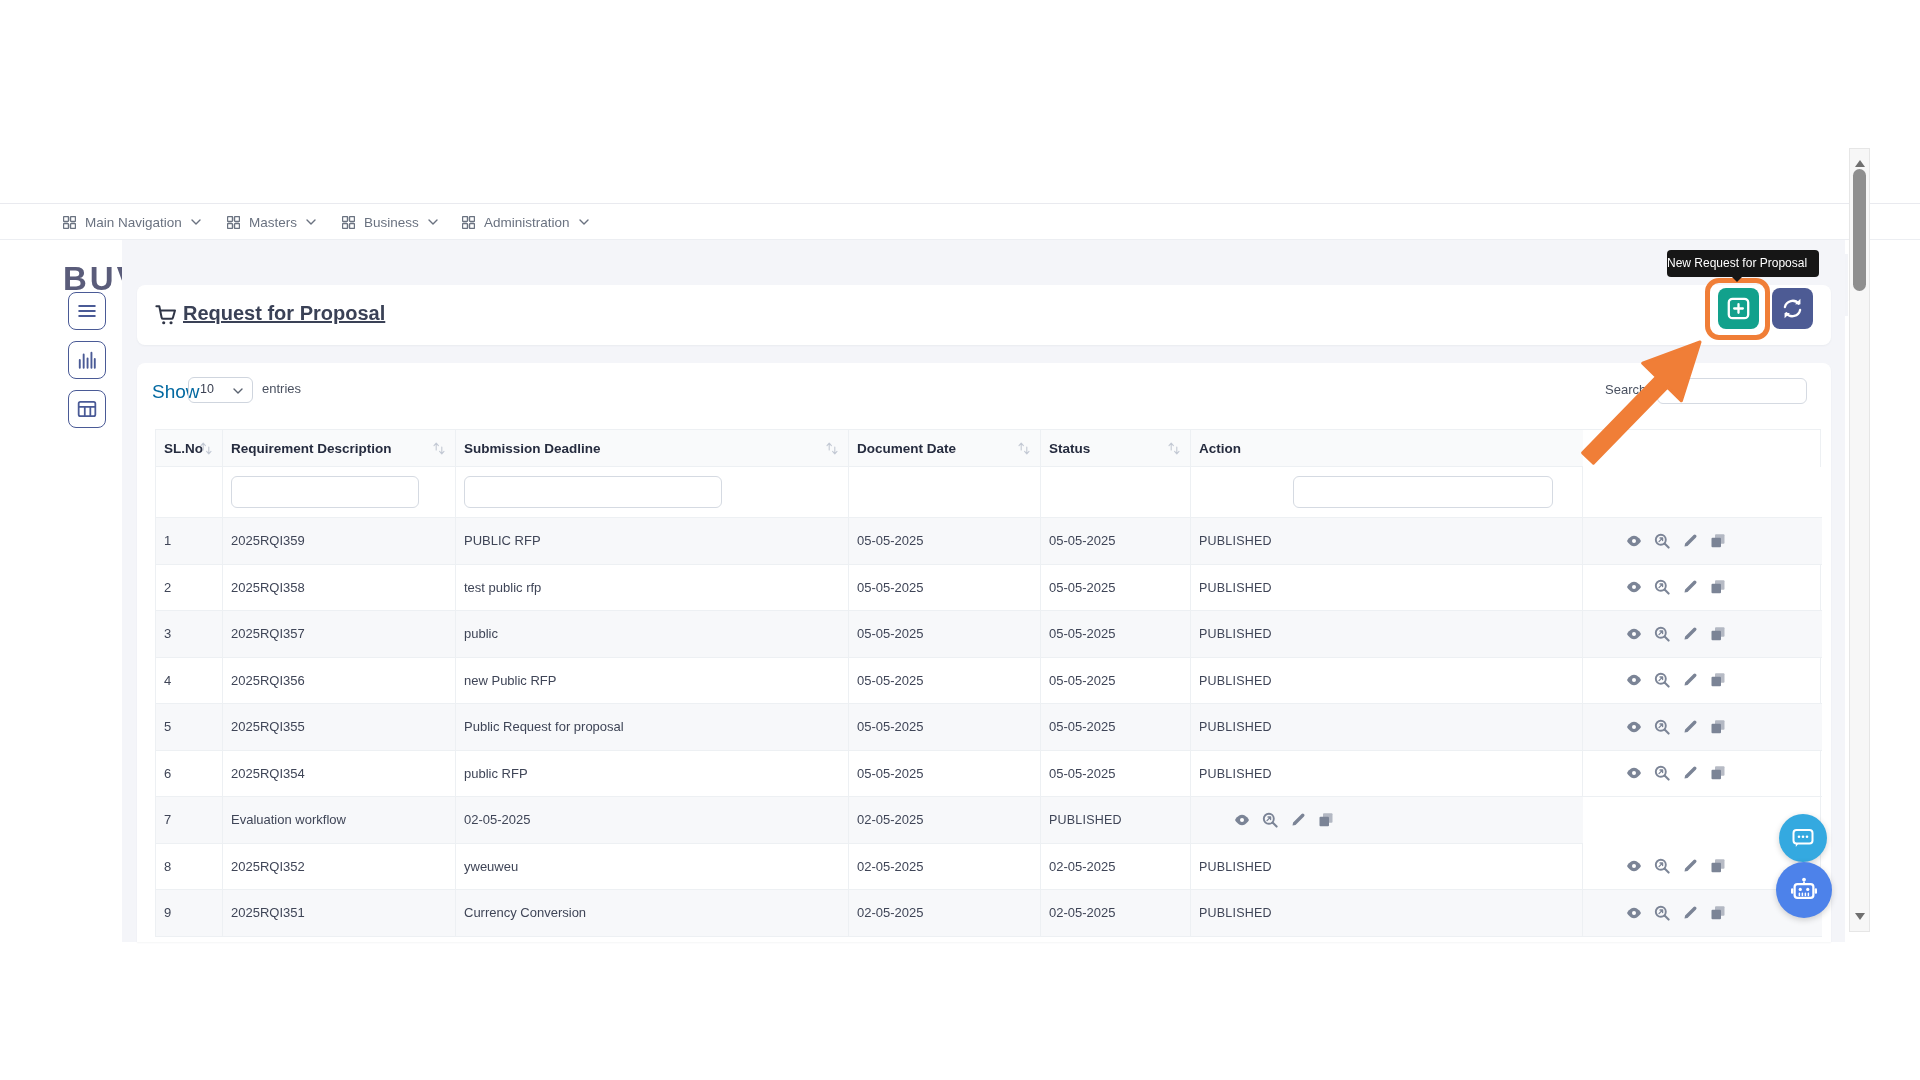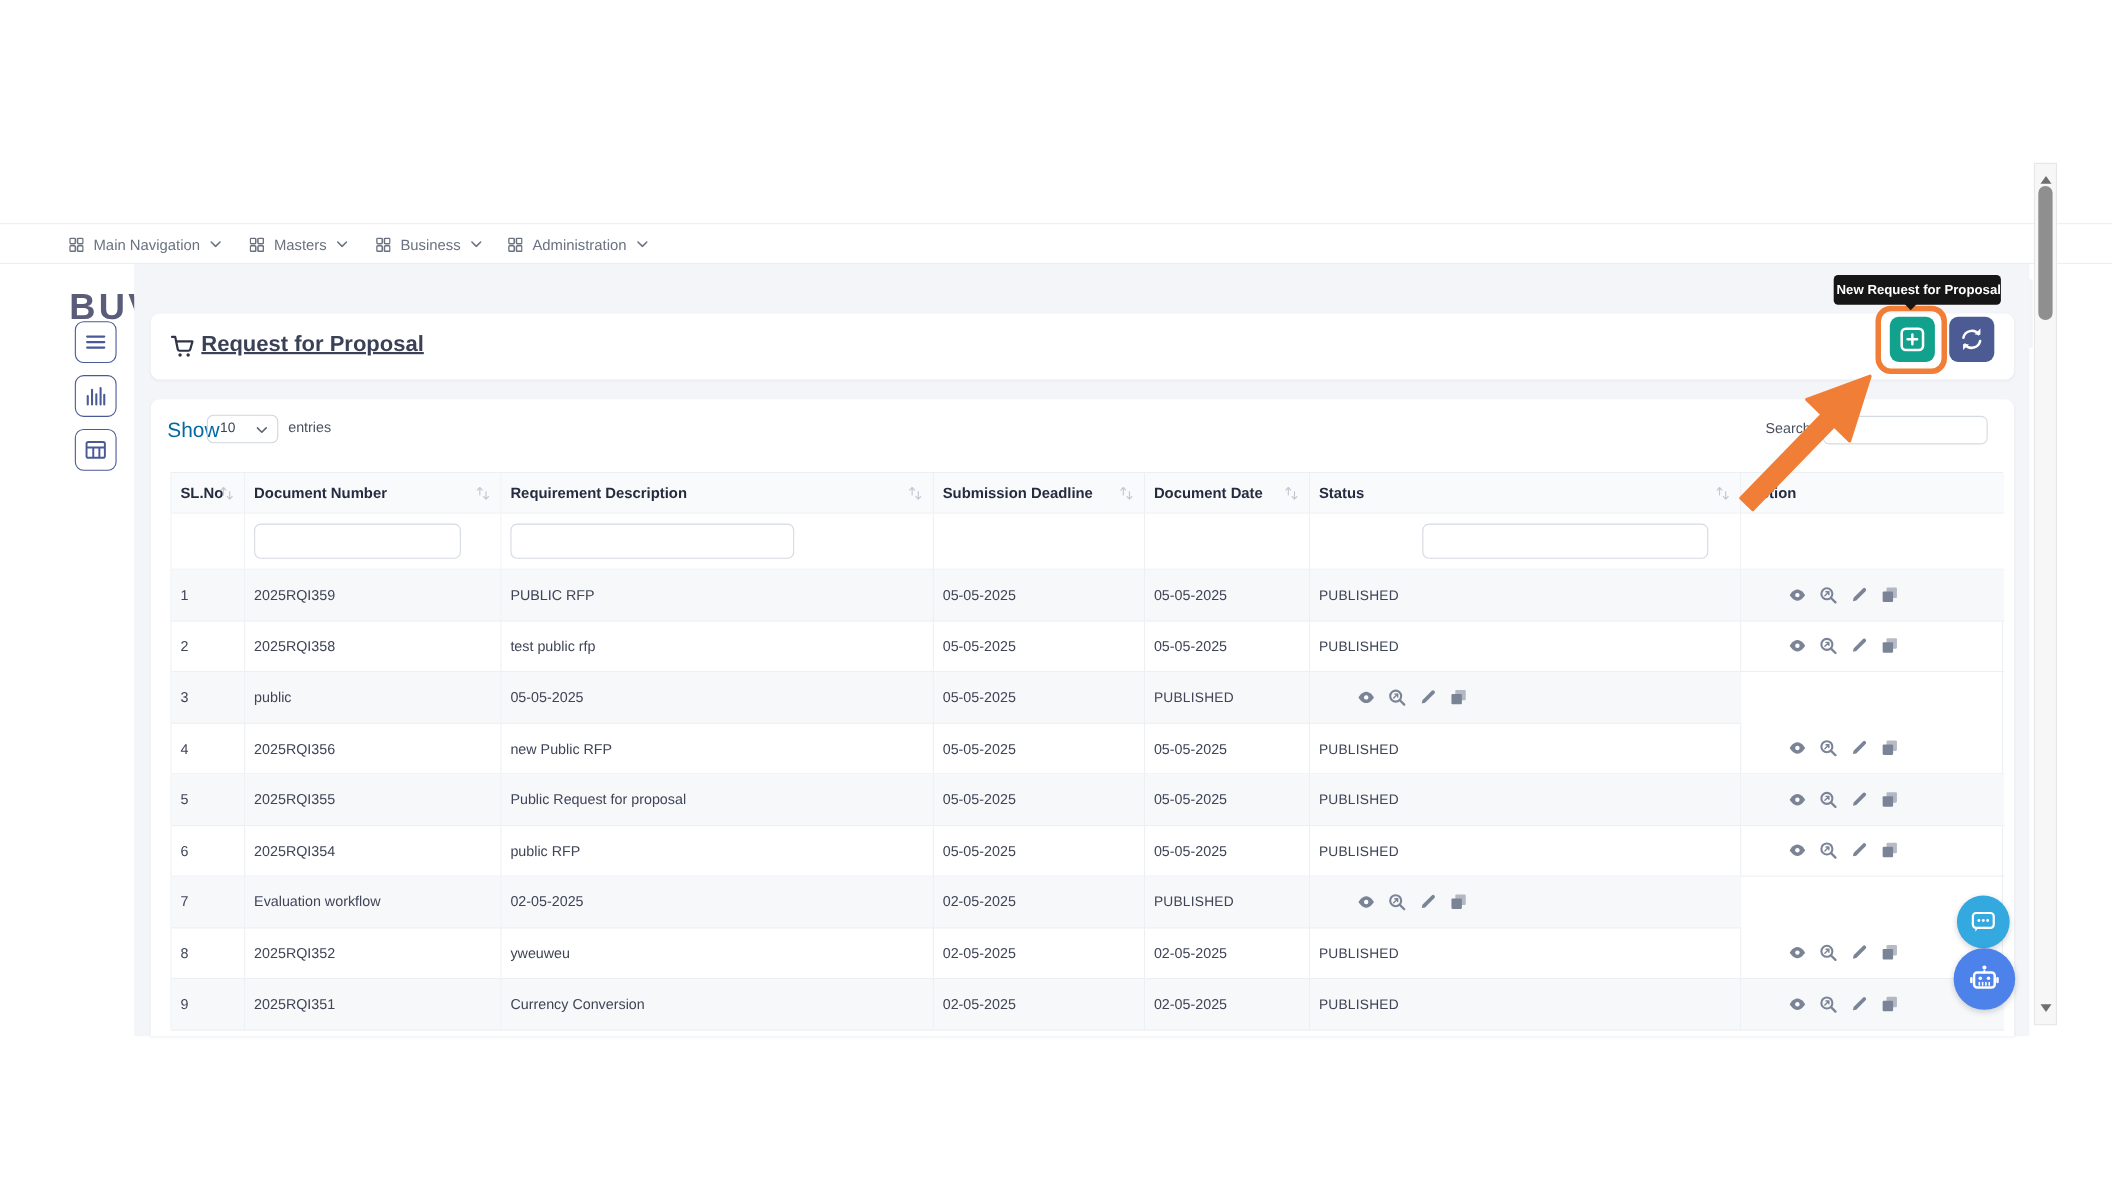--- a/index.html
+++ b/index.html
@@ -46,21 +46,21 @@
   .page-title { position:absolute; left:46px; top:17px; font-size:20px; font-weight:600; color:#3a4156;text-decoration:underline; }
   .btn-add { position:absolute; left:1581px; top:3px; width:41px; height:41px; background:#12a18c; border:none; border-radius:8px;
              color:#fff; padding:9px; cursor:pointer; }
   .btn-refresh { position:absolute; left:1635px; top:3px; width:41px; height:41px; background:#4d5b94; border:none; border-radius:8px;
              color:#fff; padding:8px; cursor:pointer; }
   .btn-add svg, .btn-refresh svg { width:100%; height:100%; }
 
   
   .highlight-box { position:absolute; left:1705px; top:278px; width:65px; height:62px; border:5px solid #f07e37; border-radius:14px; z-index:30; }
   .tooltip { position:absolute; left:1667px; top:250px; width:152px; height:27px; background:#161616; border-radius:4px; z-index:31;
-             color:#fff; font-size:12px; font-weight:700; text-align:right; line-height:27px; white-space:nowrap; }
+             color:#fff; font-size:12px; font-weight:400; text-align:left; line-height:27px; white-space:nowrap; }
   .tooltip .caret { position:absolute; left:64px; top:26px; width:0; height:0; border:6px solid transparent; border-top-color:#161616; }
 
   
   .tablecard { position:absolute; left:137px; top:363px; width:1694px; height:579px; background:#fff; border-radius:8px 8px 0 0;
                box-shadow:0 1px 2px rgba(40,50,80,.05); }
   .show-label { position:absolute; left:15px; top:18px; font-size:19px; color:#0369a1; }
   .select { position:absolute; left:51px; top:14px; width:65px; height:26px; border:1px solid #cfd5de; border-radius:6px;
             font-size:12.5px; color:#3c4254; padding:4px 0 0 11px; cursor:pointer; }
   .select .chev { position:absolute; right:9px; top:10px; width:10px; height:6px; color:#5a6270; }
   .entries-label { position:absolute; left:125px; top:18px; font-size:13px; color:#4a5160; }
@@ -297,23 +297,20 @@
     <span class="entries-label">entries</span>
     <label class="search-label">Search:</label>
     <input class="search-input" type="text" value="" style="">
 
     <div class="table">
 
       <div class="tr thead">
         <div class="th"><span>SL.No</span><svg class="sort">
               <use href="#i-sort"></use>
             </svg></div>
-        <div class="th"><span>Document Number</span><svg class="sort">
-              <use href="#i-sort"></use>
-            </svg></div>
         <div class="th"><span>Requirement Description</span><svg class="sort">
               <use href="#i-sort"></use>
             </svg></div>
         <div class="th"><span>Submission Deadline</span><svg class="sort">
               <use href="#i-sort"></use>
             </svg></div>
         <div class="th"><span>Document Date</span><svg class="sort">
               <use href="#i-sort"></use>
             </svg></div>
         <div class="th"><span>Status</span><svg class="sort">
@@ -393,20 +390,21 @@
             </span>
           <span class="act">
               <svg>
                 <use href="#i-copy"></use>
               </svg>
             </span>
         </div>
       </div>
       <div class="tr rowdata">
         <div class="td">3</div>
+        <div class="td">2025RQI357</div>
         <div class="td">public</div>
         <div class="td">05-05-2025</div>
         <div class="td">05-05-2025</div>
         <div class="td status">PUBLISHED</div>
         <div class="td action">
           <span class="act">
               <svg>
                 <use href="#i-eye"></use>
               </svg>
             </span>

